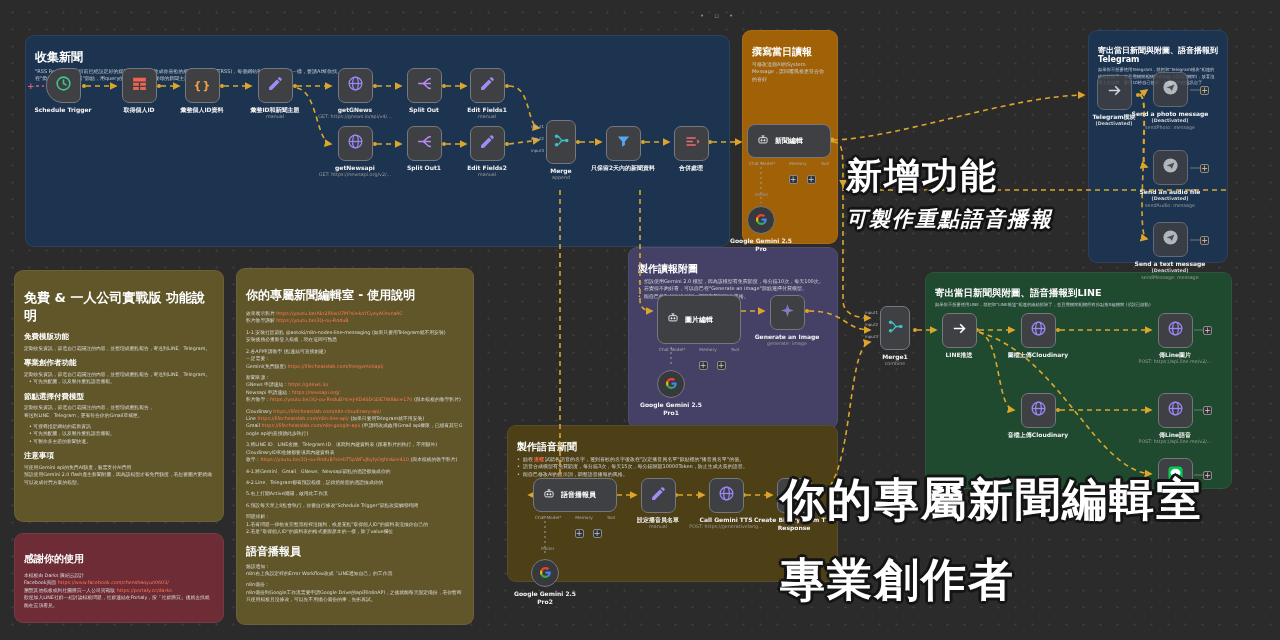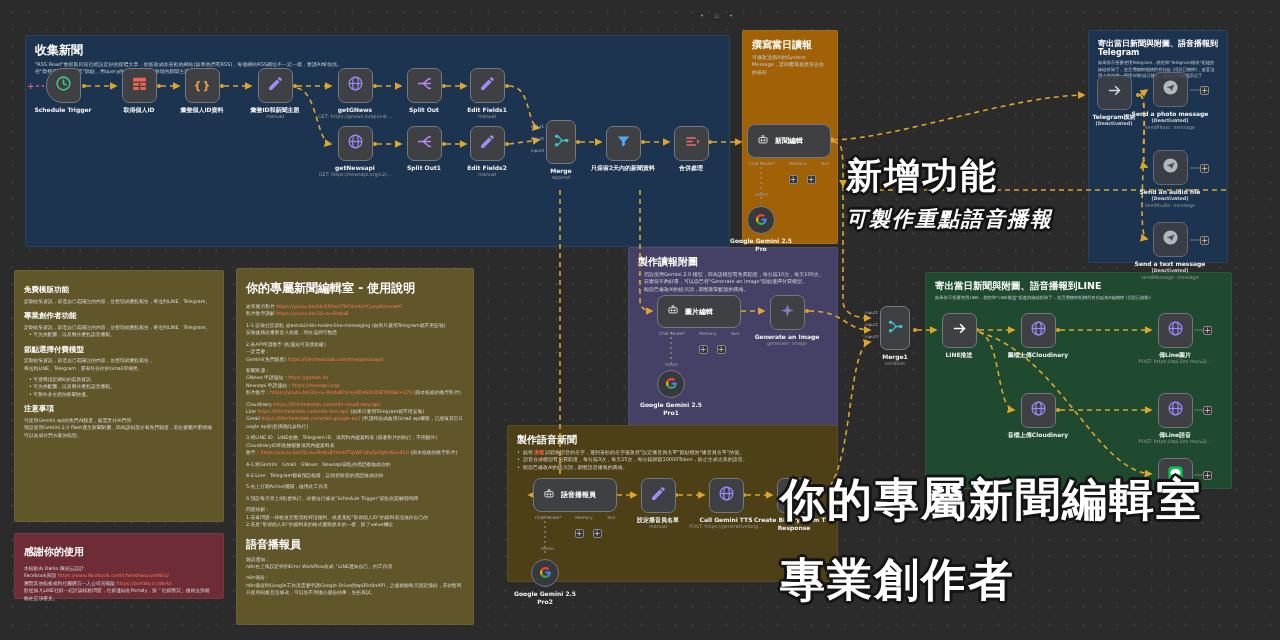--- a/index.html
+++ b/index.html
@@ -6,21 +6,21 @@
   body{
     width:1280px;height:640px;position:relative;overflow:hidden;
     background:#2b2b2b;
     font-family:"DejaVu Sans","Liberation Sans",sans-serif;
     -webkit-font-smoothing:antialiased;
   }
   #canvas{position:absolute;inset:0;
     background-image:radial-gradient(circle,#3a3a3a 1px,transparent 1.2px);
     background-size:17px 17px;background-position:4px 4px;}
   
-  .region{position:absolute;border-radius:2px;z-index:1;border:1px solid rgba(255,255,255,.07);box-sizing:border-box;padding:8px 9px;}
+  .region{position:absolute;border-radius:9px;z-index:1;border:1px solid rgba(255,255,255,.07);box-sizing:border-box;padding:15px 9px;}
   .rg-collect{background:#1d3450;}
   .rg-write{background:#a16207;}
   .rg-telegram{background:#1d3450;}
   .rg-image{background:#454066;}
   .rg-line{background:#1f4a30;}
   .rg-voice{background:#4d3f16;}
   .rg-olive{background:#60562a;}
   .rg-red{background:#6d2c36;}
   .rtitle{color:#fff;font-weight:bold;line-height:1.15;margin-bottom:3px;}
   .rdesc{color:#c6cdd6;font-size:5px;line-height:1.5;}
@@ -153,20 +153,21 @@
       <div class="bline">
         <span class="bdot">•</span>
         <span>能自己修改AI的提示詞，調整語音播報的風格。</span>
         <span class="hot"></span>
         <span></span>
       </div>
     </div>
 </section>
 
 <section class="region rg-olive" style="left:14px;top:270px;width:210px;height:252px;">
+  <div class="ntitle">免費 &amp; 一人公司實戰版 功能說明</div>
   <div>
 
       <div class="nline h2"><span>免費模版功能</span><span class="lnk"></span><span></span></div>
 
       <div class="nline p"><span>定期收集資訊，節選自己最關注的內容，並整理成重點報告，寄送到LINE、Telegram。</span><span class="lnk"></span><span></span></div>
 
       <div class="nline h2"><span>專業創作者功能</span><span class="lnk"></span><span></span></div>
 
       <div class="nline p"><span>定期收集資訊，節選自己最關注的內容，並整理成重點報告，寄送到LINE、Telegram。</span><span class="lnk"></span><span></span></div>
 
@@ -187,21 +188,21 @@
       <div class="nline li"><span>可製作多主題的新聞快遞。</span><span class="lnk"></span><span></span></div>
 
       <div class="nline h2"><span>注意事項</span><span class="lnk"></span><span></span></div>
 
       <div class="nline p"><span>可使用Gemini api的免費AI額度，無需支付AI費用</span><span class="lnk"></span><span></span></div>
 
       <div class="nline p"><span>預設使用Gemini 2.0 flash產生新聞附圖，因為該模型才有免費額度，若想要圖片更精緻可以改成付費方案的模型。</span><span class="lnk"></span><span></span></div>
     </div>
 </section>
 
-<section class="region rg-red" style="left:14px;top:533px;width:210px;height:66px;">
+<section class="region rg-red" style="left:14px;top:533px;width:210px;height:90px;">
   <div class="ntitle small">感謝你的使用</div>
   <div>
 
       <div class="nline p"><span>本模板由 Darks 陳紹云設計</span><span class="lnk"></span><span></span></div>
 
       <div class="nline p"><span>Facebook頁面 </span><span class="lnk">https://www.facebook.com/chenshaoyun0603/</span><span></span></div>
 
       <div class="nline p"><span>瀏覽其他模板或到社團購買一人公司實戰版 </span><span class="lnk">https://portaly.cc/darks</span><span></span></div>
 
       <div class="nline p"><span>歡迎加入LINE社群一起討論模板問題，社群連結在Portaly，按「社群購買」後就去找就能在置頂看見。</span><span class="lnk"></span><span></span></div>
@@ -602,21 +603,21 @@
     </div>
   <div class="nlabel">Send a text message</div>
   <div class="nsub" style="color:#cfcfcf;font-weight:bold;">(Deactivated)</div>
   <div class="nsub">sendMessage: message</div>
 </div>
 <span class="plus abs" style="left:1200px;top:86px;">+</span>
 <span class="plus abs" style="left:1200px;top:164px;">+</span>
 <span class="plus abs" style="left:1200px;top:236px;">+</span>
 
 <div class="aw" style="left:657px;top:295px;width:84px;">
-  <div class="abox" style="height:33px;">
+  <div class="abox" style="height:49px;">
     <span>
       <svg width="14" height="14" viewBox="0 0 24 24" fill="none" stroke="#eee" stroke-width="1.6">
           <rect x="5" y="8" width="14" height="9" rx="2"></rect>
           <circle cx="9.5" cy="12.5" r="1.1" fill="#eee"></circle>
           <circle cx="14.5" cy="12.5" r="1.1" fill="#eee"></circle>
           <path d="M12 8V5M9.5 5h5"></path>
         </svg></span>
     <span class="alabel">圖片編輯</span>
   </div>
   <div class="ports">

